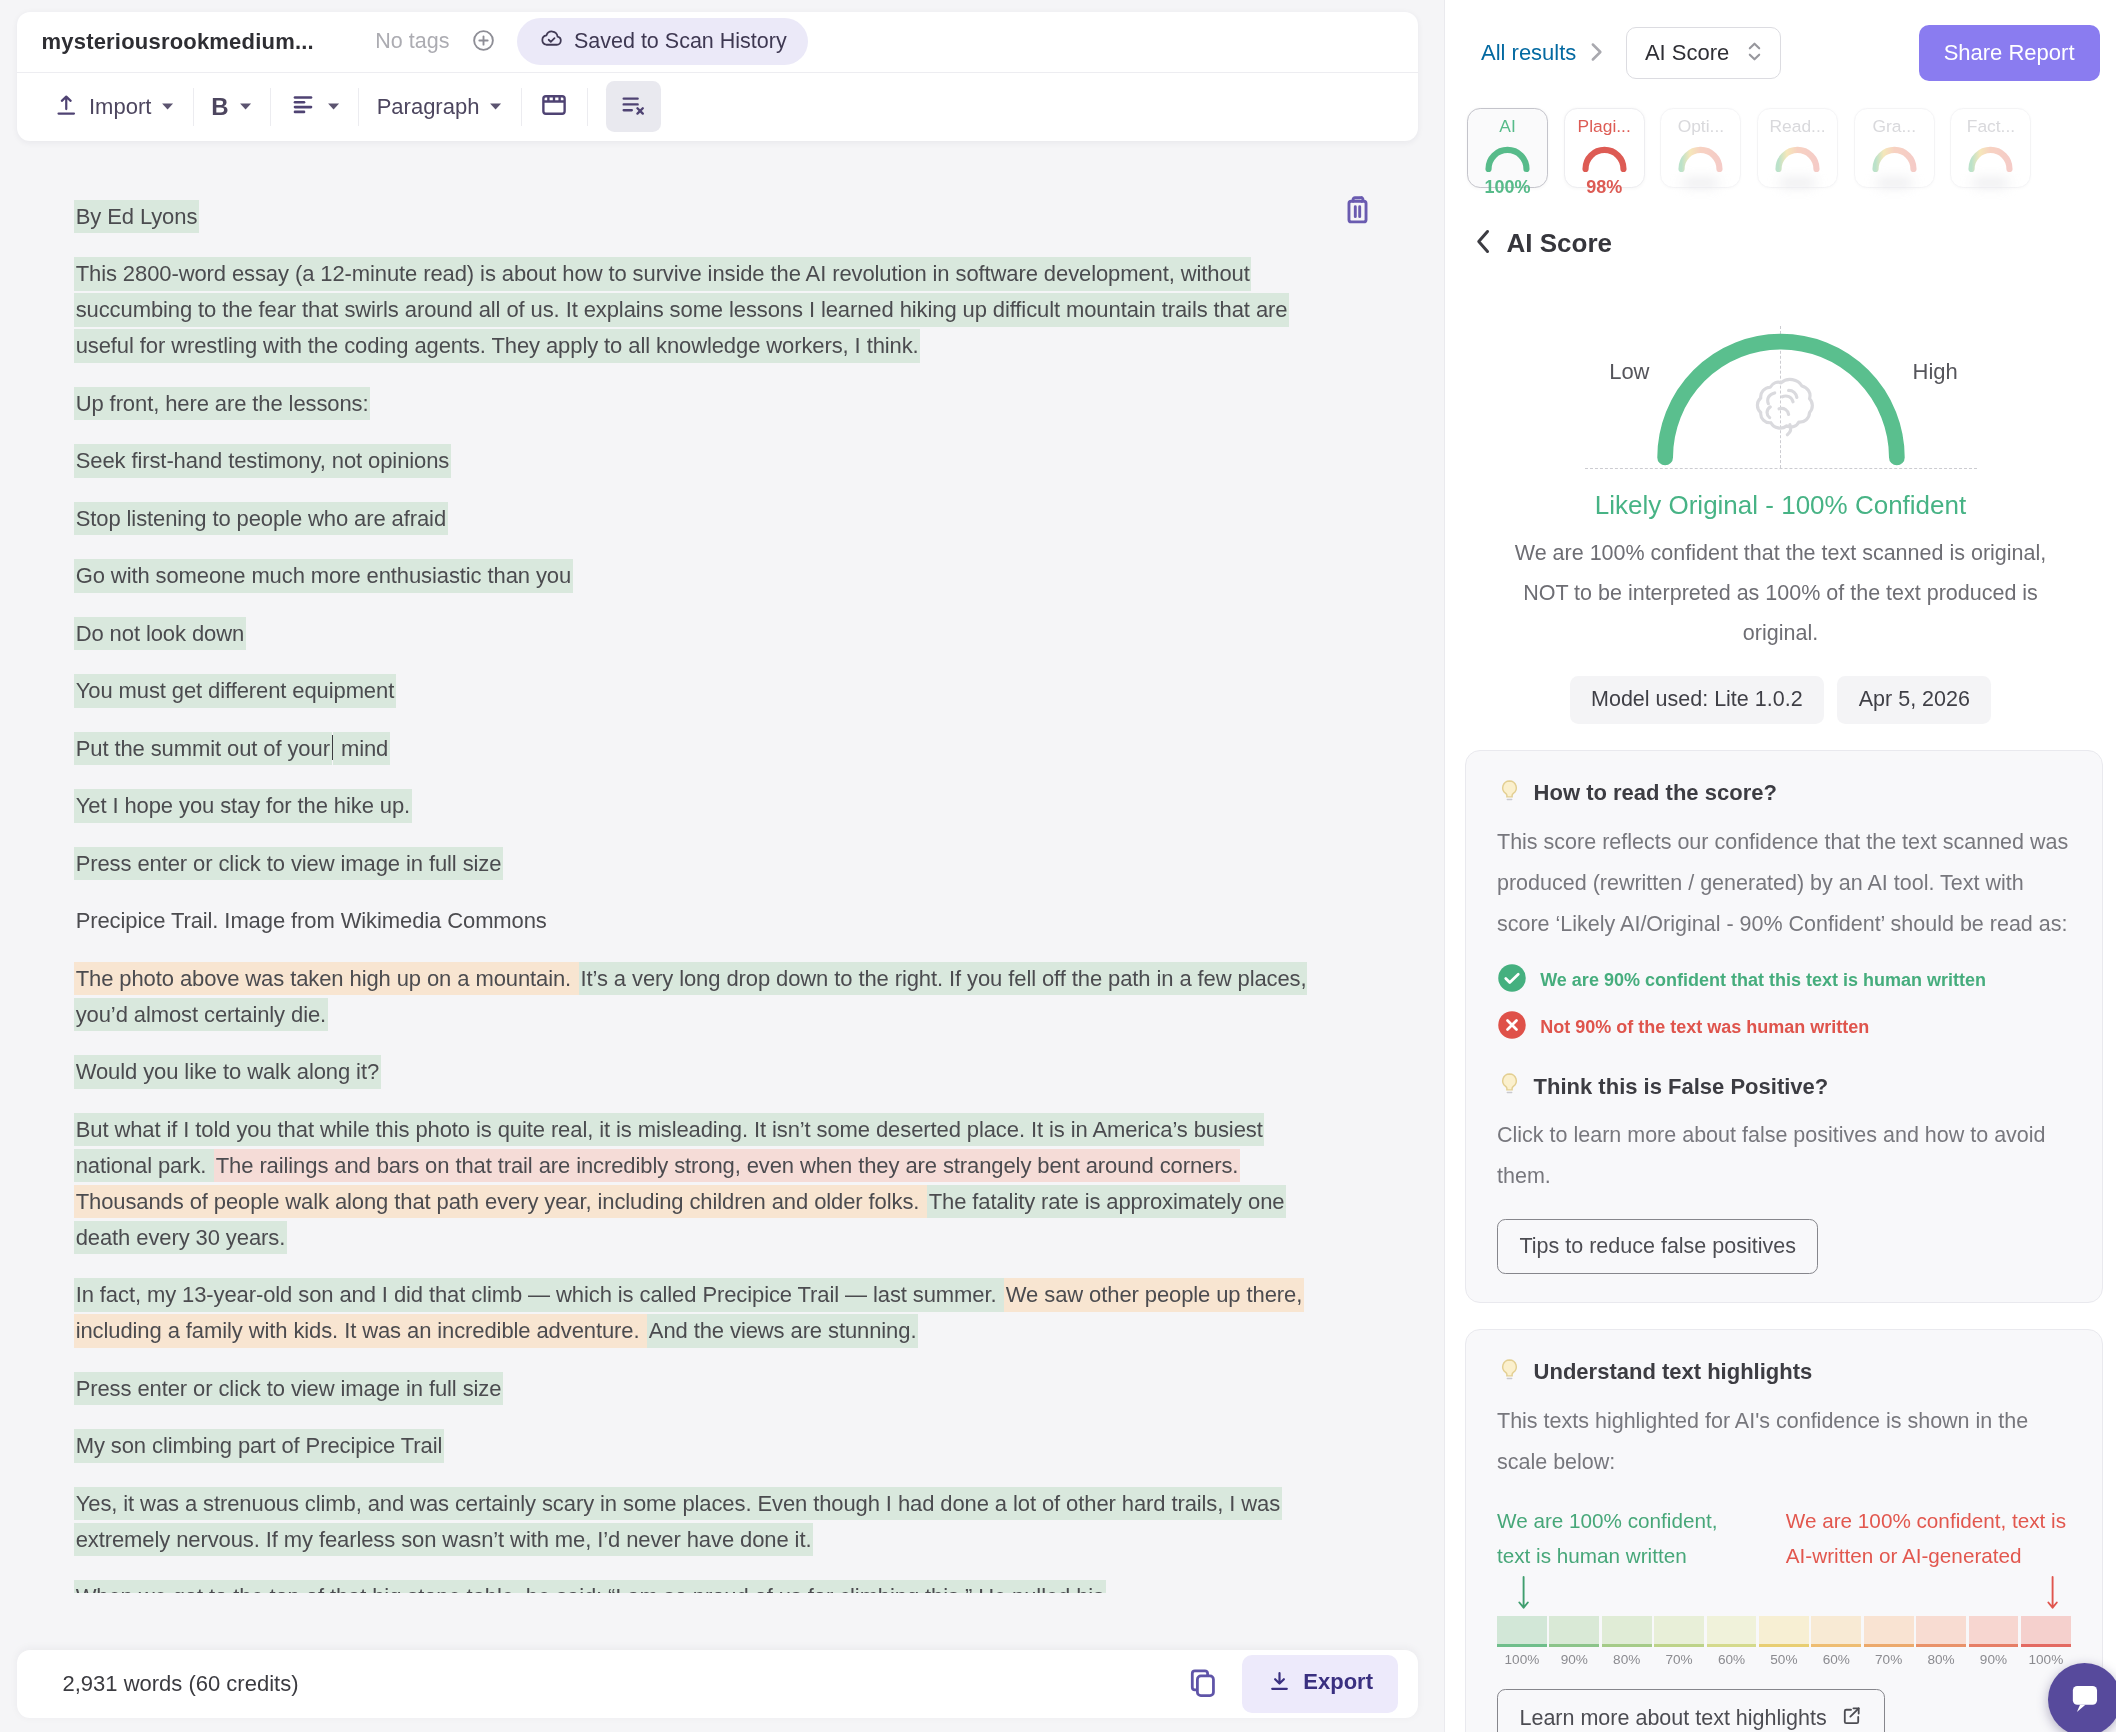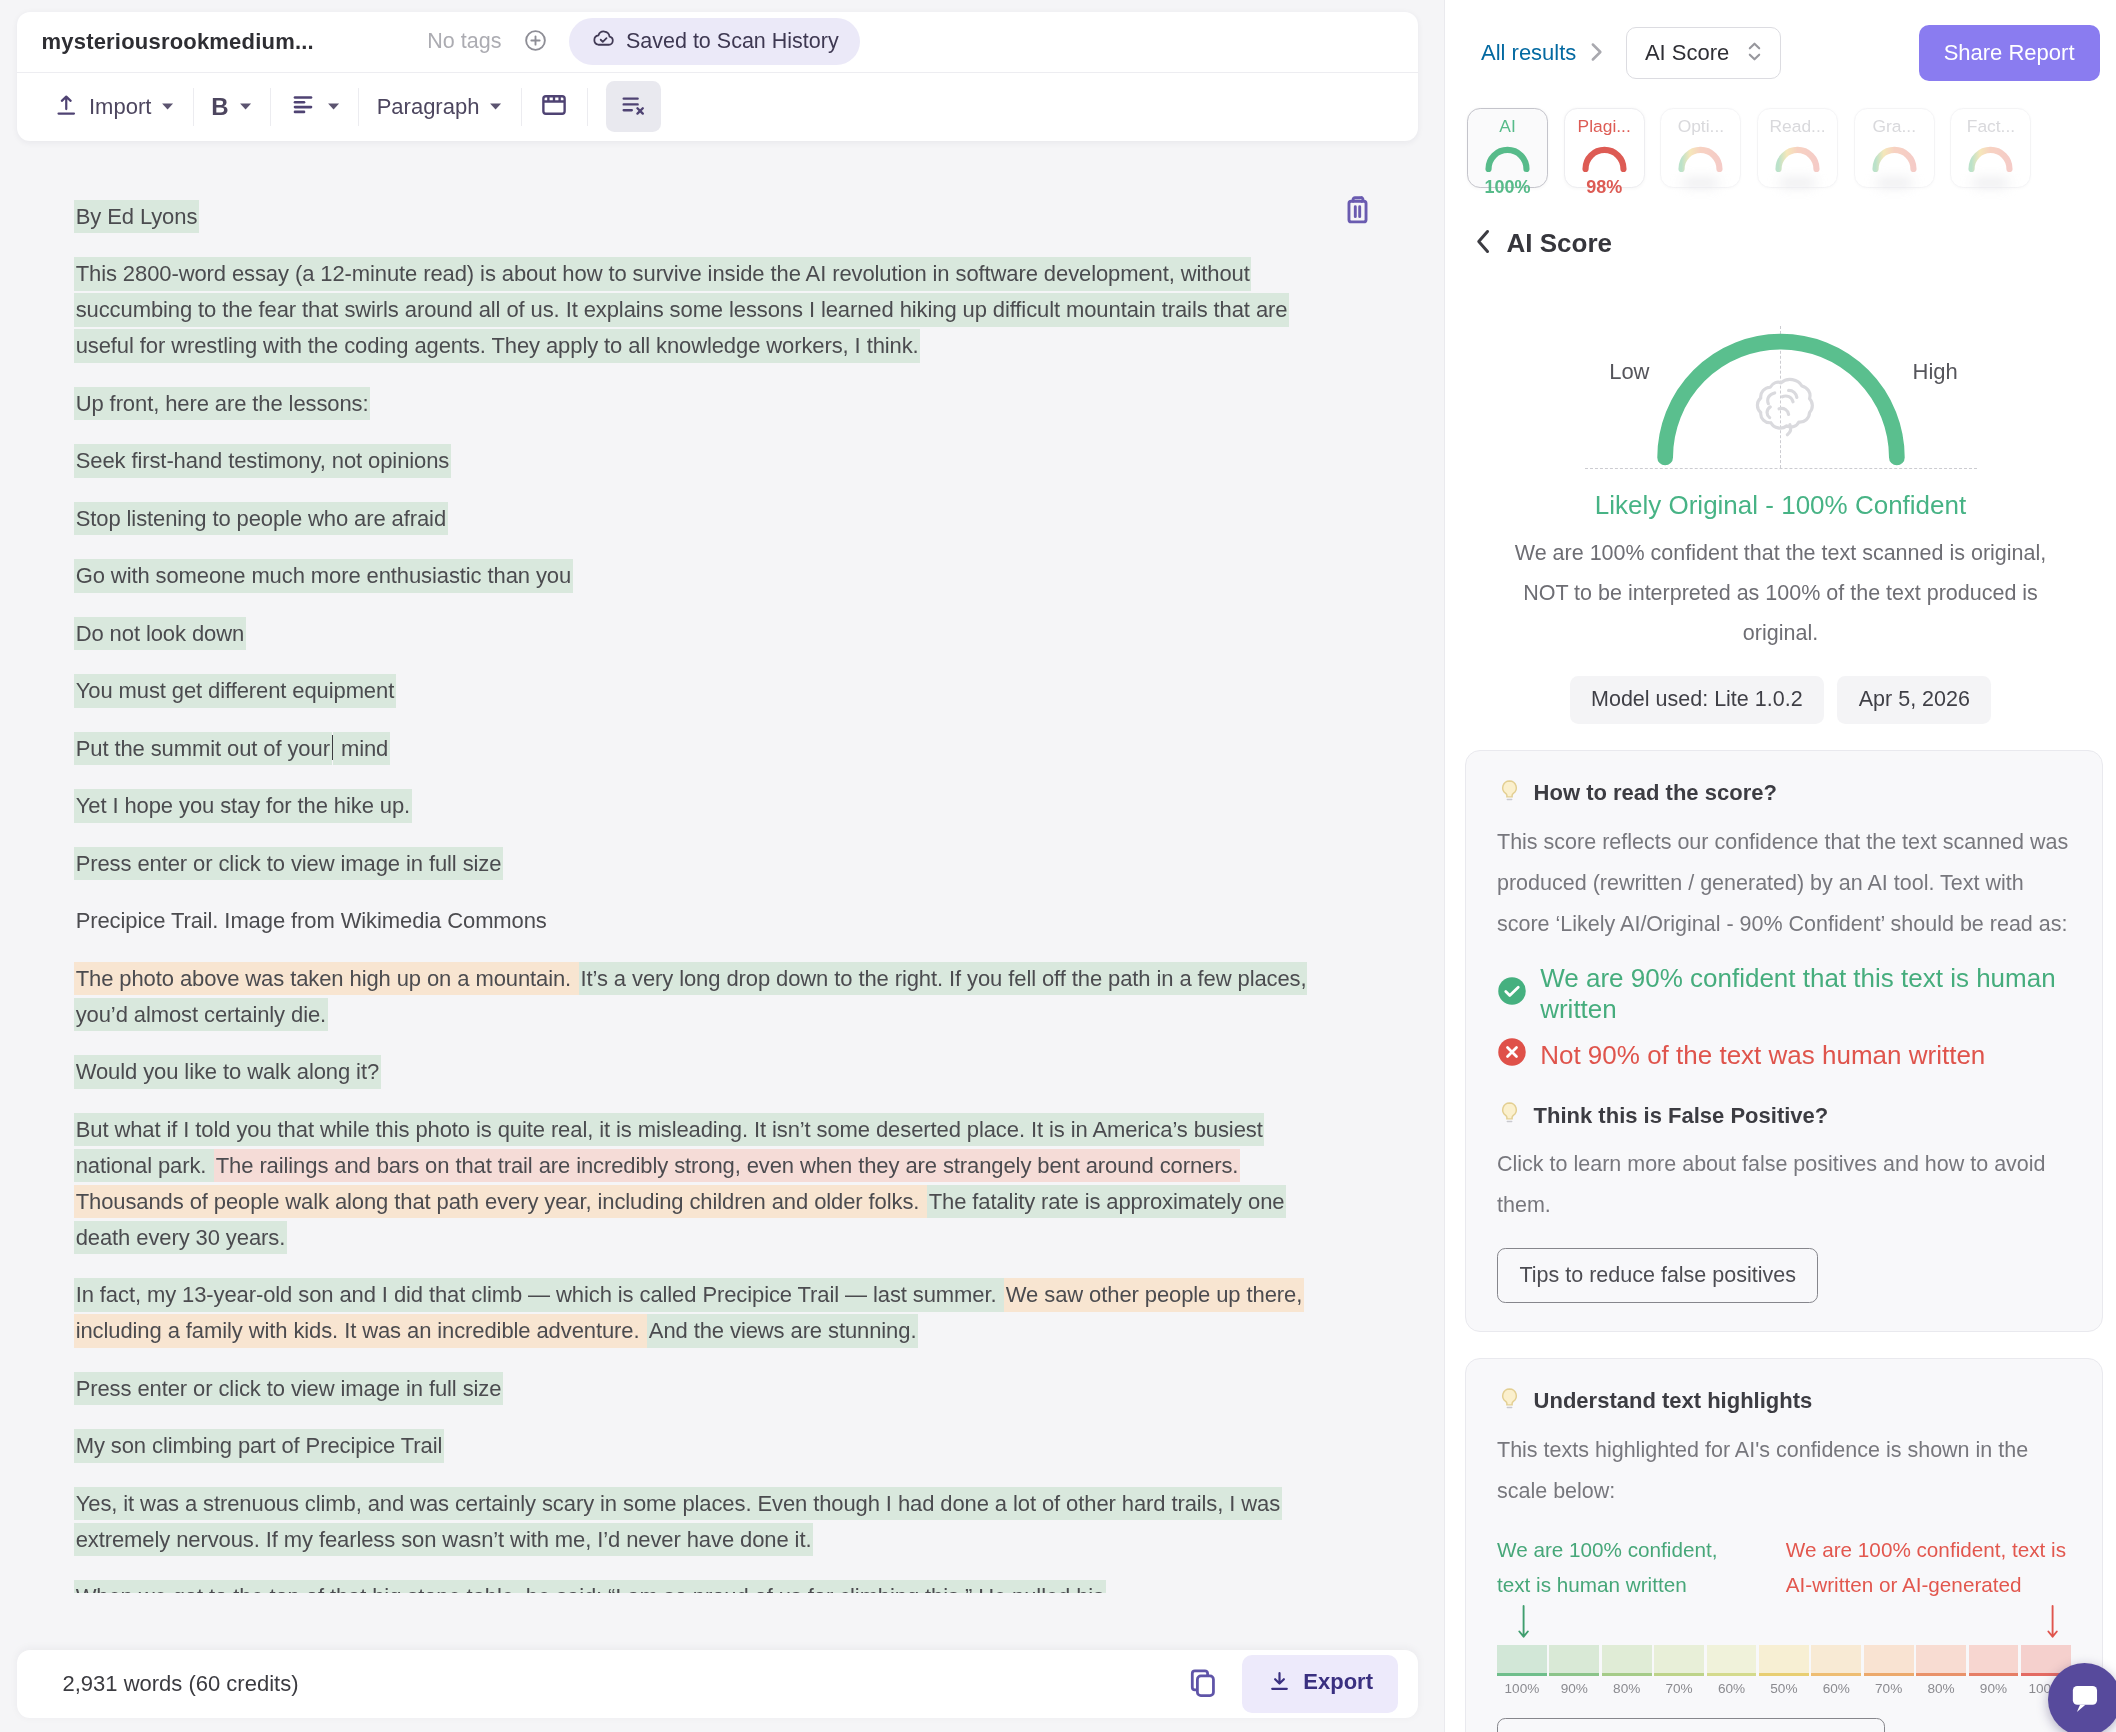--- a/index.html
+++ b/index.html
@@ -13,21 +13,21 @@
   
   .left-pane { position:absolute; left:0; top:0; width:1444px; height:1732px; }
   .top-card {
     position:absolute; left:16.5px; top:11.6px; right:26px;
     background:#fff; border-radius:13.2px;
     box-shadow:0 1.7px 6.6px rgba(40,40,60,.06);
     z-index:5;
   }
   .file-row { display:flex; align-items:center; height:60px; padding:0 25px; gap:21.5px; }
   .file-name { font-size:22px; font-weight:700; color:#2e2e33; letter-spacing:0.2px; }
-  .no-tags { font-size:21.5px; color:#acacb2; margin-left:92px; }
+  .no-tags { font-size:21.5px; color:#acacb2; margin-left:40px; }
   .icon-btn { display:inline-flex; align-items:center; justify-content:center; background:none; border:none; cursor:pointer; }
   .saved-pill {
     display:inline-flex; align-items:center; gap:10px;
     background:#ebe9f8; border-radius:826px; padding:8.3px 21.5px;
     font-size:21.5px; color:#3e3852; font-weight:500;
   }
   .divider-h { height:0.8px; background:#ededf1; }
   .tool-row { display:flex; align-items:center; height:69px; padding:0 18px; }
   .tool-group { display:flex; align-items:center; gap:11.6px; padding:0 18px; }
   .tool-sep { width:0.8px; height:38px; background:#ececf0; }
@@ -112,21 +112,21 @@
   .status-desc { margin:11.6px auto 0; width:562px; text-align:center; font-size:21.5px; line-height:40px; color:#6e6e74; }
   .pills { display:flex; justify-content:center; gap:13.2px; margin-top:23px; }
   .pill { background:#f4f4f6; border-radius:8.3px; padding:11.6px 21.5px; font-size:21.5px; color:#3f3f46; }
 
   .info-card {
     margin:26.5px 13.2px 0 20px; background:#f8f8fa; border:0.8px solid #e9e9ee; border-radius:15px;
     padding:26.5px 31px 28px 31px;
   }
   .card-title { display:flex; align-items:center; gap:11.6px; font-size:22px; font-weight:700; color:#3c3c42; }
   .card-body { margin-top:13.2px; font-size:21.5px; line-height:41px; color:#77777d; }
-  .verdict-row { display:flex; align-items:center; gap:13.2px; margin-top:18px; font-size:26px; }
+  .verdict-row { display:flex; align-items:center; gap:13.2px; margin-top:18px; font-size:18px;font-weight:bold; }
   .verdict-row.pos { color:#46ad7d; }
   .verdict-row.neg { color:#df544c; margin-top:11.6px; }
   .sub-title { margin-top:26.5px; }
   .outline-btn {
     margin-top:21.5px; display:inline-flex; align-items:center; gap:13.2px;
     background:transparent; border:1.2px solid #86868c; border-radius:8.3px;
     padding:14px 21.5px; font-size:21.5px; color:#4c4c52; cursor:pointer; font-family:inherit;
   }
   .hl-labels { display:flex; justify-content:space-between; margin-top:20px; }
   .hl-label-left  { width:256px; font-size:20.7px; line-height:35px; color:#47a779; }

